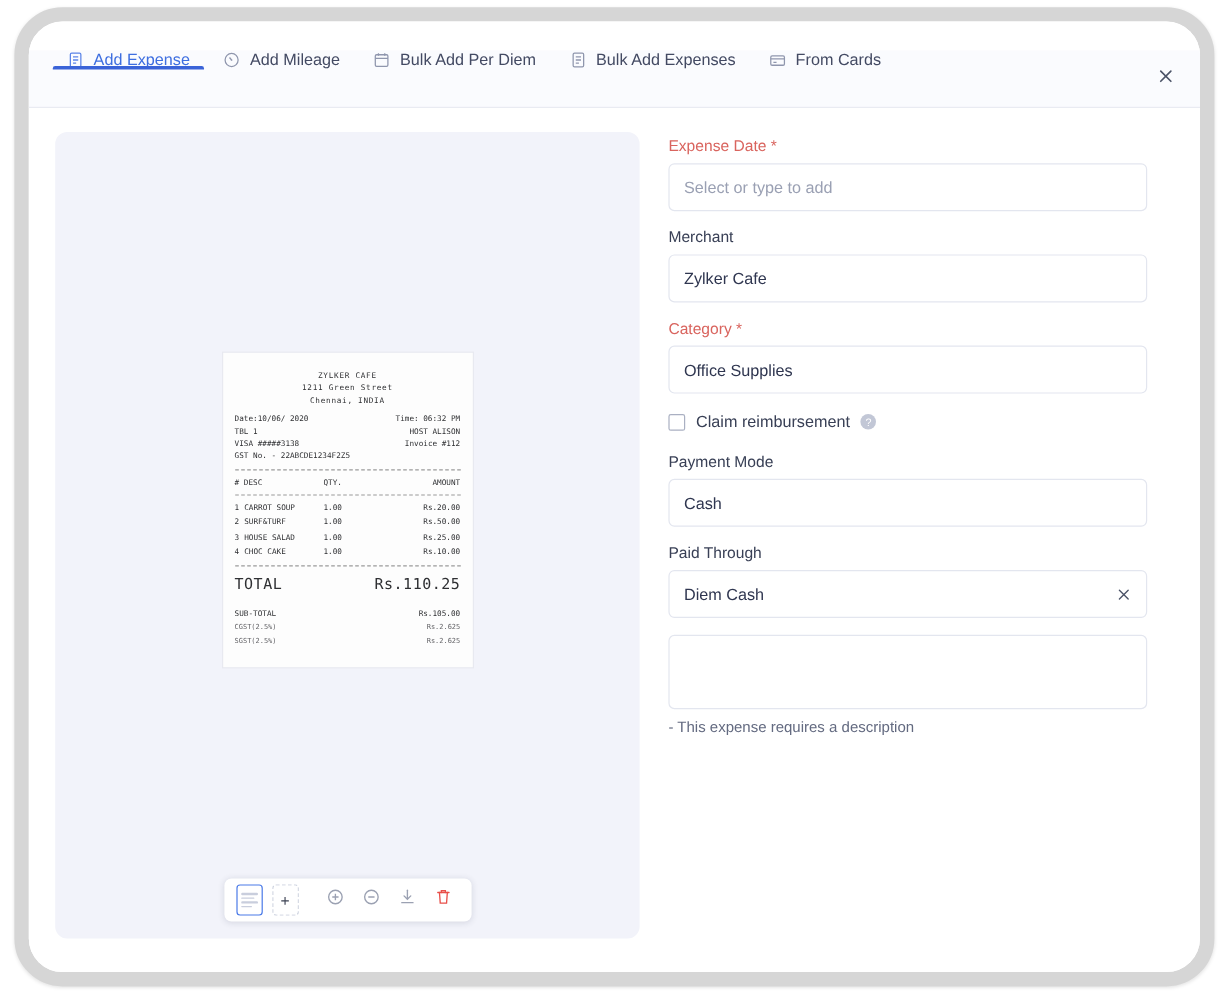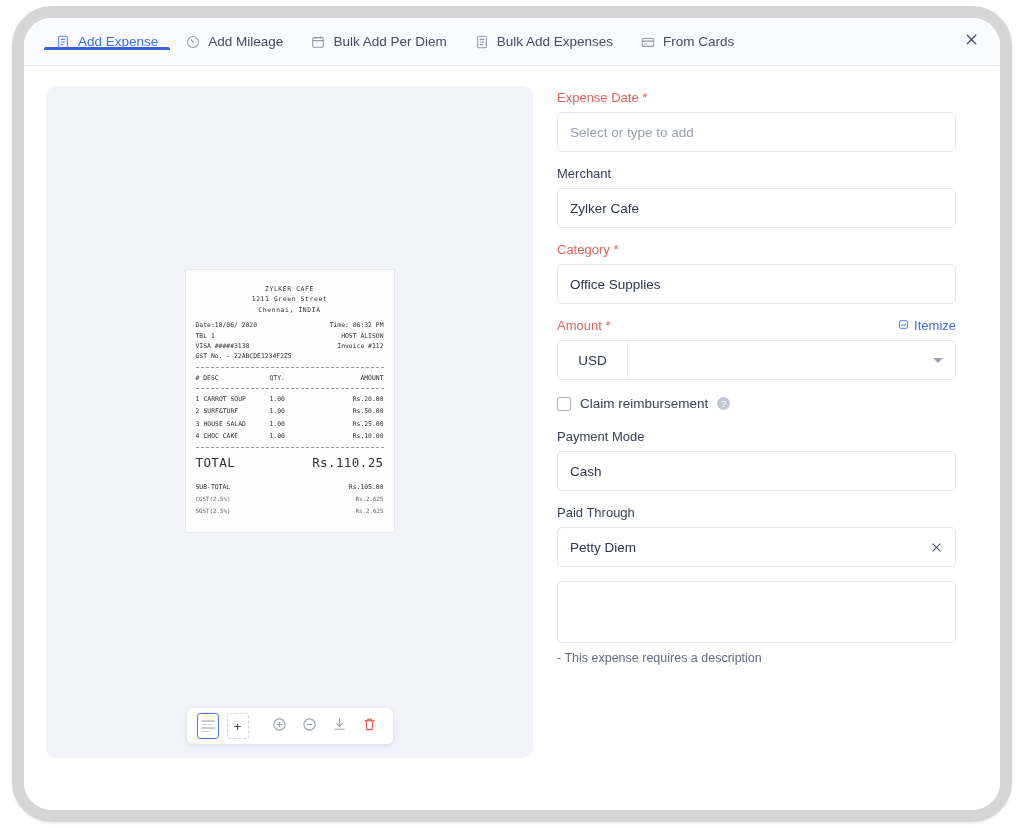--- a/index.html
+++ b/index.html
@@ -30,22 +30,23 @@
     overflow: hidden;
   }
 
   
   .tabbar {
     position: relative;
     height: 48px;
     background: #fafbfe;
     border-bottom: 1px solid #e9ebf2;
     display: flex;
-    align-items: center;
+    align-items: flex-start;
     padding-left: 18px;
+    margin-top: 24px;
   }
   .tab {
     display: flex;
     align-items: center;
     gap: 8px;
     padding: 0 14px;
     font-size: 13.5px;
     color: #434a63;
     cursor: pointer;
     position: relative;
@@ -530,63 +531,38 @@
 
         <div class="field">
           <span class="label req">
             <span>Category</span> <span class="star">*</span>
           </span>
           <div class="input">
             <span>Office Supplies</span>
           </div>
         </div>
 
-        <div class="field">
-          <div class="label-row">
-            <span class="label req">
-              <span>Amount</span> <span class="star">*</span>
-            </span>
-            <span class="itemize">
-              <span>
-                <svg width="11" height="11" viewBox="0 0 16 16" fill="none" stroke="currentColor" stroke-width="1.3">
-                  <rect x="2" y="2.5" width="12" height="11" rx="1.5"></rect>
-                  <polyline points="4.5,10.5 7,7.5 9.2,9.8 11.5,6.5"></polyline>
-                </svg>
-              </span>
-              <span>Itemize</span>
-            </span>
-          </div>
-          <div class="amount-group">
-            <div class="currency">
-              <span>USD</span>
-            </div>
-            <div class="amount-input">
-              <span></span>
-              <span class="caret"></span>
-            </div>
-          </div>
-        </div>
 
         <div class="check-row">
           <div class="checkbox"></div>
           <span class="check-label">Claim reimbursement</span>
           <span class="help-icon">?</span>
         </div>
 
         <div class="field">
           <span class="label">Payment Mode</span>
           <div class="input">
             <span>Cash</span>
           </div>
         </div>
 
         <div class="field">
           <span class="label">Paid Through</span>
           <div class="input">
-            <span>Petty Diem</span>
+            <span>Diem Cash</span>
             <span class="clear-x">
               <svg width="13" height="13" viewBox="0 0 16 16" fill="none" stroke="currentColor" stroke-width="1.4" stroke-linecap="round">
                 <line x1="3.5" y1="3.5" x2="12.5" y2="12.5"></line>
                 <line x1="12.5" y1="3.5" x2="3.5" y2="12.5"></line>
               </svg>
             </span>
           </div>
         </div>
 
         <div class="field">

